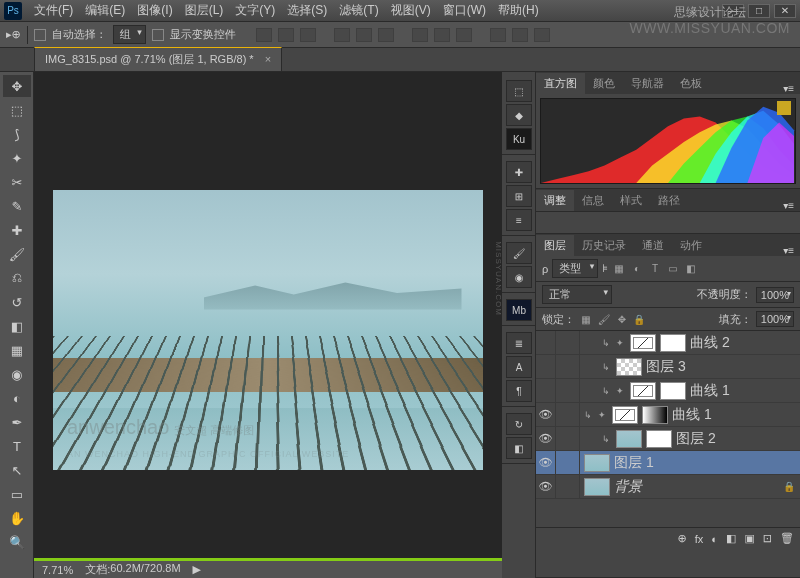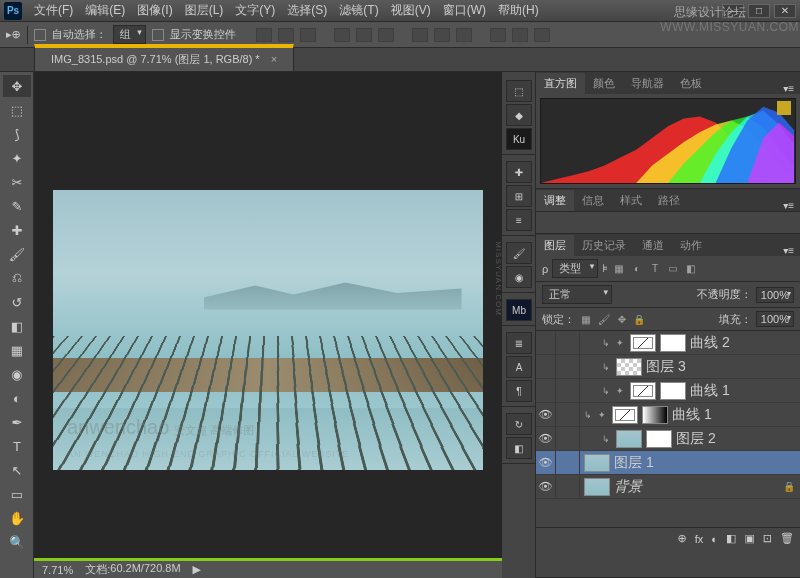--- a/index.html
+++ b/index.html
@@ -1,39 +1,39 @@
 <!DOCTYPE html>
 <html><head>
 <meta charset="utf-8">
 <style>
 * { margin: 0; padding: 0; box-sizing: border-box; font-family: "Microsoft YaHei", Arial, sans-serif; }
 body { width: 800px; height: 578px; background: #535353; color: #ccc; font-size: 11px; overflow: hidden; position: relative; }
 .app { width: 100%; height: 100%; display: flex; flex-direction: column; }
 
 
 .titlebar { height: 22px; background: linear-gradient(#5a5a5a,#454545); display: flex; align-items: center; padding: 0 4px; border-bottom: 1px solid #2a2a2a; }
-.titlebar .ps { width: 18px; height: 18px; background: #001933; color: #5fb3e6; font-weight: bold; font-size: 10px; display: flex; align-items: center; justify-content: center; border-radius: 2px; margin-right: 6px; }
+.titlebar .ps { width: 18px; height: 18px; background: #001933; color: #5fb3e6; font-weight: normal; font-size: 10px; display: flex; align-items: center; justify-content: center; border-radius: 2px; margin-right: 6px; }
 .menu-item { padding: 0 6px; font-size: 12px; cursor: pointer; }
 .win-controls { margin-left: auto; display: flex; gap: 4px; }
 .win-btn { width: 22px; height: 14px; background: #3d3d3d; border: 1px solid #666; font-size: 10px; display: flex; align-items: center; justify-content: center; }
 .watermark-top { position:absolute; right:54px; top:4px; font-size:12px; color:#aaa; }
-.watermark-url { position:absolute; right:1px; top:20px; font-size:12px; color:#777; letter-spacing:0.5px;}
+.watermark-url { position:absolute; right:10px; top:20px; font-size:14px; color:#777; letter-spacing:0.5px;}
 
 
 .optbar { height: 26px; background: #535353; display: flex; align-items: center; padding: 0 6px; gap: 6px; border-bottom: 1px solid #2a2a2a; }
 .chk { width: 12px; height: 12px; border: 1px solid #888; display: inline-block; }
 .sel { background: #3d3d3d; border: 1px solid #2a2a2a; padding: 1px 14px 1px 6px; font-size: 11px; position: relative; }
 .sel::after { content:"▾"; position:absolute; right:3px; font-size:9px; }
 .opt-icons { display:flex; gap:6px; margin-left:14px; }
 .opt-icon { width:16px; height:14px; background:#424242; border:1px solid #333; opacity:0.6; }
 .divider { width:1px; height:18px; background:#2a2a2a; }
 
 
 .tabbar { height: 24px; background: #454545; display: flex; align-items: end; padding-left: 34px; border-bottom: 1px solid #2a2a2a; }
-.tab { background: #535353; padding: 4px 16px; font-size: 11px; border-top: 4px solid #eab308; border-left: 1px solid #2a2a2a; border-right: 1px solid #2a2a2a; }
+.tab { background: #535353; padding: 4px 10px; font-size: 11px; border-top: 1px solid #eab308; border-left: 1px solid #2a2a2a; border-right: 1px solid #2a2a2a; }
 .tab .x { margin-left: 8px; color:#aaa; }
 .collapse { width:11px; height:48px; background:#4a4a4a; border:1px solid #2a2a2a; position:absolute; left:491px; top:72px; display:flex; align-items:center; justify-content:center; font-size:8px; }
 
 
 .main { flex: 1; display: flex; overflow: hidden; }
 .toolbox { width: 34px; background: #535353; border-right: 1px solid #2a2a2a; display: flex; flex-direction: column; padding-top: 2px; }
 .tool { width: 28px; height: 22px; margin: 1px 3px; display: flex; align-items: center; justify-content: center; font-size: 13px; color: #ccc; cursor: pointer; }
 .tool.active { background: #3a3a3a; }
 .canvas-wrap { flex: 1; background: #262626; display: flex; flex-direction: column; position: relative; }
 .canvas-area { flex:1; display:flex; align-items:center; justify-content:center; }

